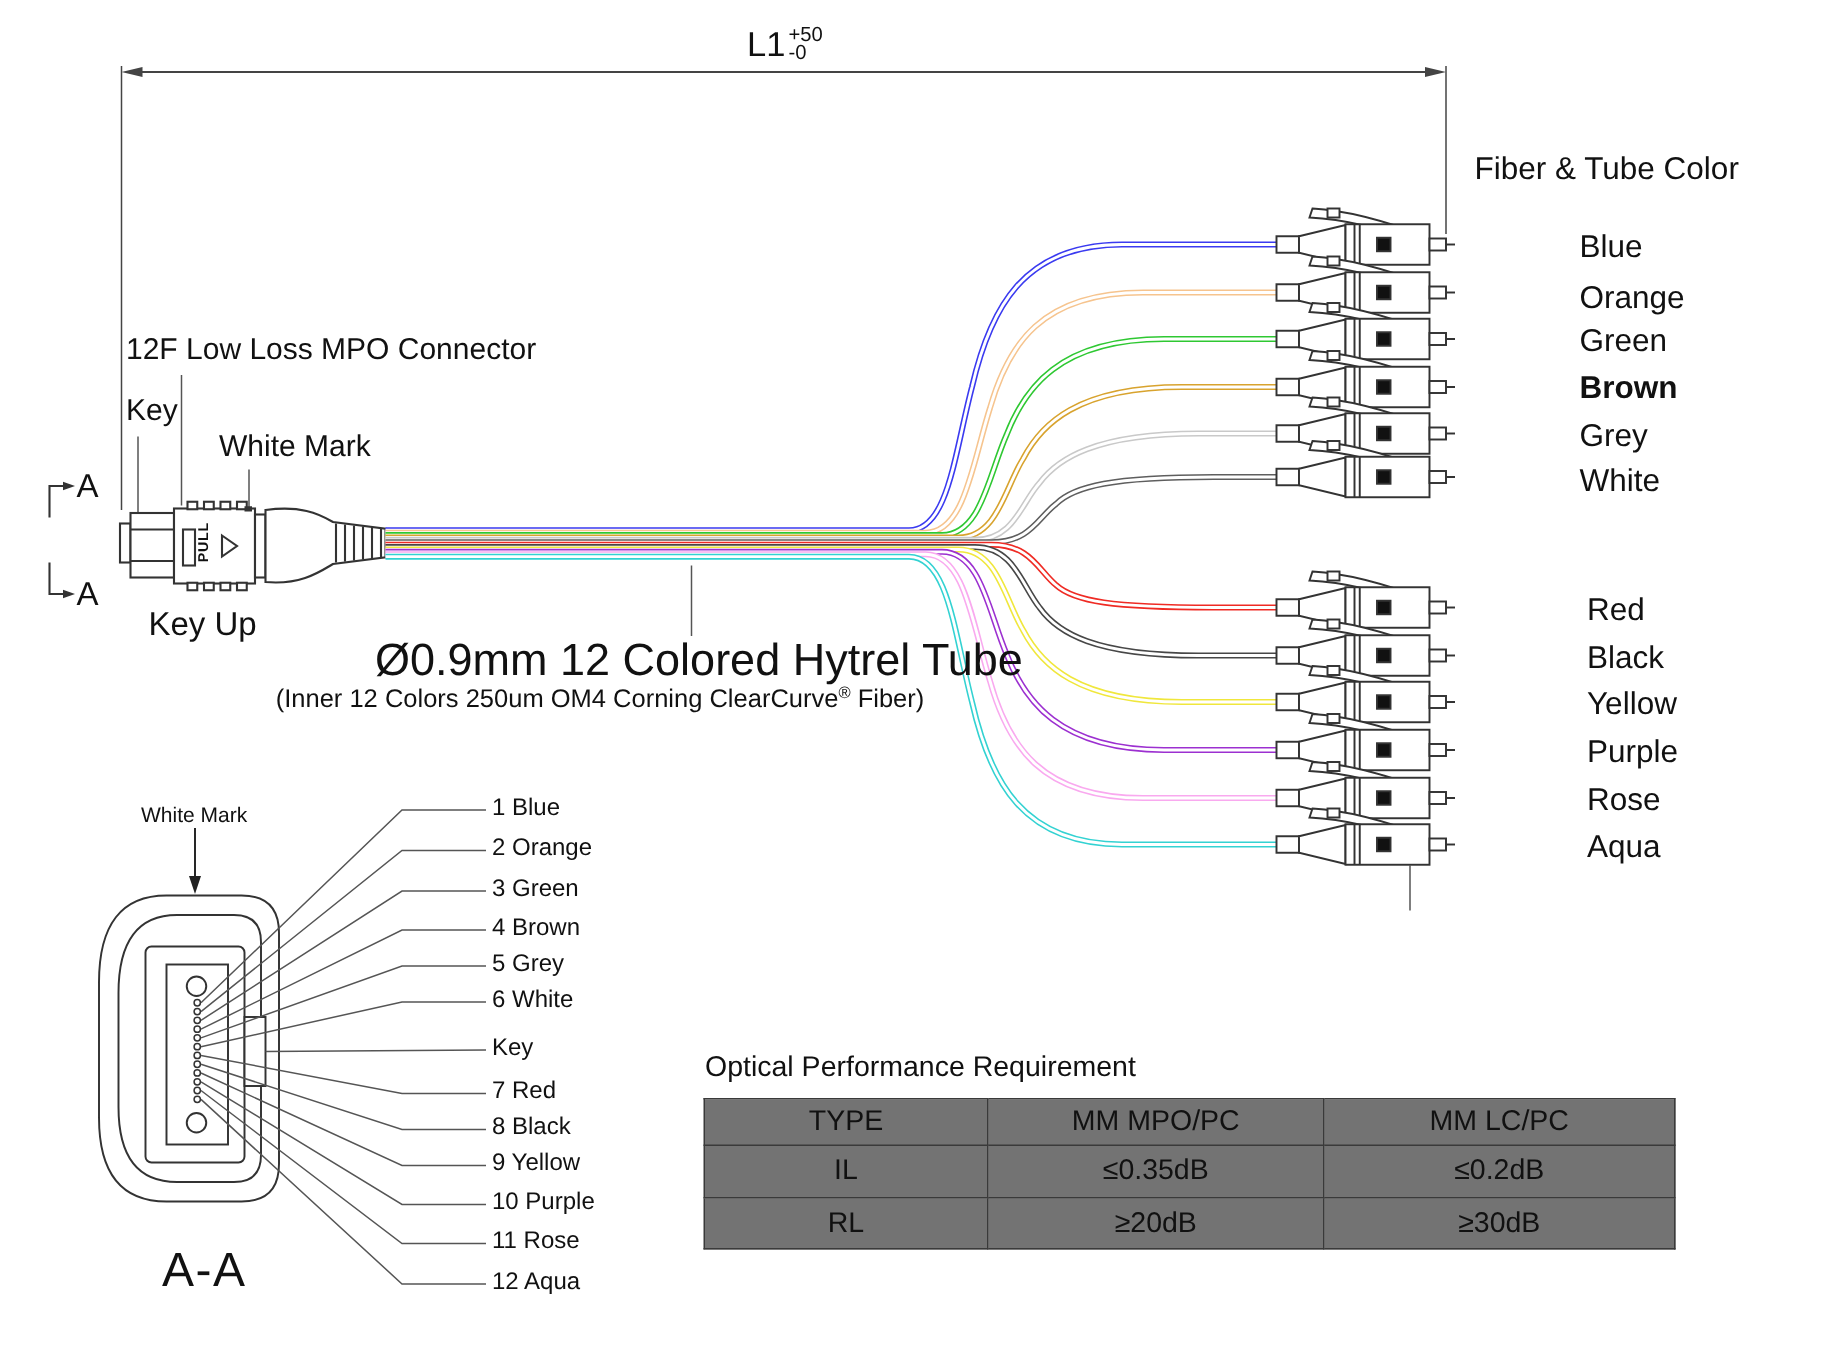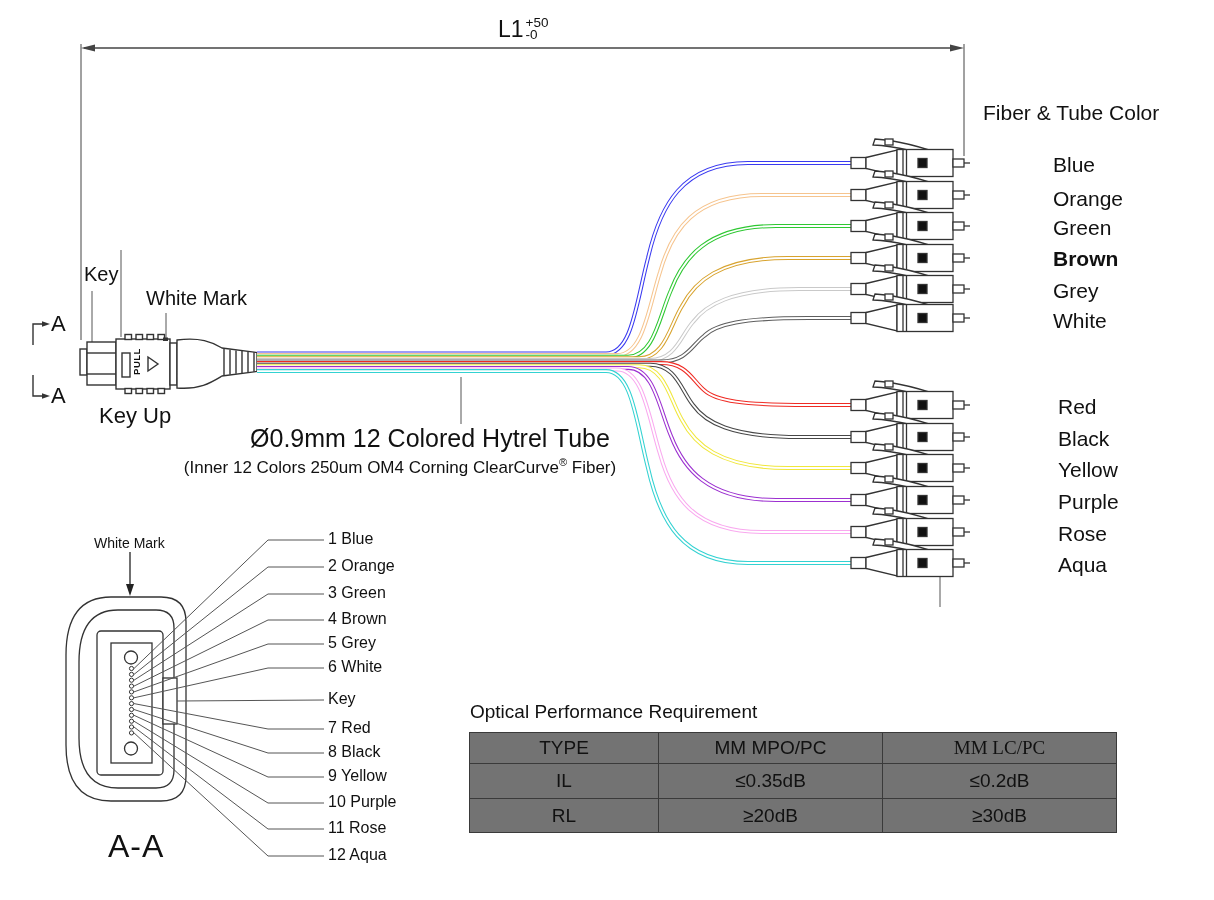--- a/index.html
+++ b/index.html
@@ -1,32 +1,32 @@
 <!DOCTYPE html>
 <html><head>
 <meta charset="utf-8">
 <style>
   html,body{margin:0;padding:0;background:#fff;}
   #canvas{position:relative;width:1214px;height:900px;background:#fff;overflow:hidden;
           font-family:"Liberation Sans","DejaVu Sans",sans-serif;color:#111;}
   #line-art{position:absolute;left:0;top:0;z-index:0;}
   .lbl{position:absolute;white-space:nowrap;color:#111;z-index:2;}
-  .f20{font-size:20px;} .f21{font-size:21px;} .f22{font-size:22px;} .f23{font-size:25px;}
+  .f20{font-size:20px;} .f21{font-size:21px;} .f22{font-size:22px;} .f23{font-size:30px;}
   .f16{font-size:16px;} .f14{font-size:14px;} .f17{font-size:17px;} .f19{font-size:19px;}
   .dim-label{display:flex;align-items:center;font-size:23px;}
   .dim-tol{display:flex;flex-direction:column;font-size:13.5px;line-height:12px;margin-left:2px;margin-top:-2px;}
   .pull{transform:rotate(-90deg);transform-origin:50% 50%;font-size:9.5px;font-weight:bold;
         letter-spacing:0.5px;width:34px;text-align:center;}
   .center{text-align:center;}
   sup.reg{font-size:11px;vertical-align:super;}
   .aa-title{font-size:32px;letter-spacing:1px;}
   table.perf{position:absolute;left:469px;top:732px;border-collapse:collapse;z-index:2;
              font-size:19px;color:#111;table-layout:fixed;}
   table.perf td{border:1.6px solid #3a3a3a;text-align:center;padding:0;background:#737373;}
-  .c1{width:188px;} .c2{width:223px;} .c3{width:233px;font-family:Liberation Serif, serif;}
+  .c1{width:188px;} .c2{width:223px;} .c3{width:233px;}
   .r1 td{height:30px;} .r2 td{height:34px;} .r3 td{height:33px;} .r4 td{height:32px;}
 </style>
 </head>
 <body>
 
 <div id="canvas">
 
   <svg id="line-art" width="1214" height="900" viewBox="0 0 1214 900">
     <defs>
 
@@ -194,20 +194,21 @@
   </svg>
 
   <div class="lbl dim-label" style="left:498px;top:16px;">
     <span>L1</span>
     <span class="dim-tol">
       <span>+50</span>
       <span>-0</span>
     </span>
   </div>
 
+  <div class="lbl f20" style="left:84px;top:222px;">12F Low Loss MPO Connector</div>
   <div class="lbl f20" style="left:84px;top:263px;">Key</div>
   <div class="lbl f20" style="left:146px;top:287px;">White Mark</div>
   <div class="lbl f22" style="left:99px;top:403px;">Key Up</div>
   <div class="lbl f22" style="left:51px;top:311px;">A</div>
   <div class="lbl f22" style="left:51px;top:383px;">A</div>
   <div class="lbl pull" style="left:119px;top:356px;">PULL</div>
 
   <div class="lbl f23 center" style="left:250px;top:424px;width:360px;">Ø0.9mm 12 Colored Hytrel Tube</div>
   <div class="lbl f17 center" style="left:140px;top:456px;width:520px;">
     <span>(Inner 12 Colors 250um OM4 Corning ClearCurve</span><sup class="reg">®</sup><span> Fiber)</span>

